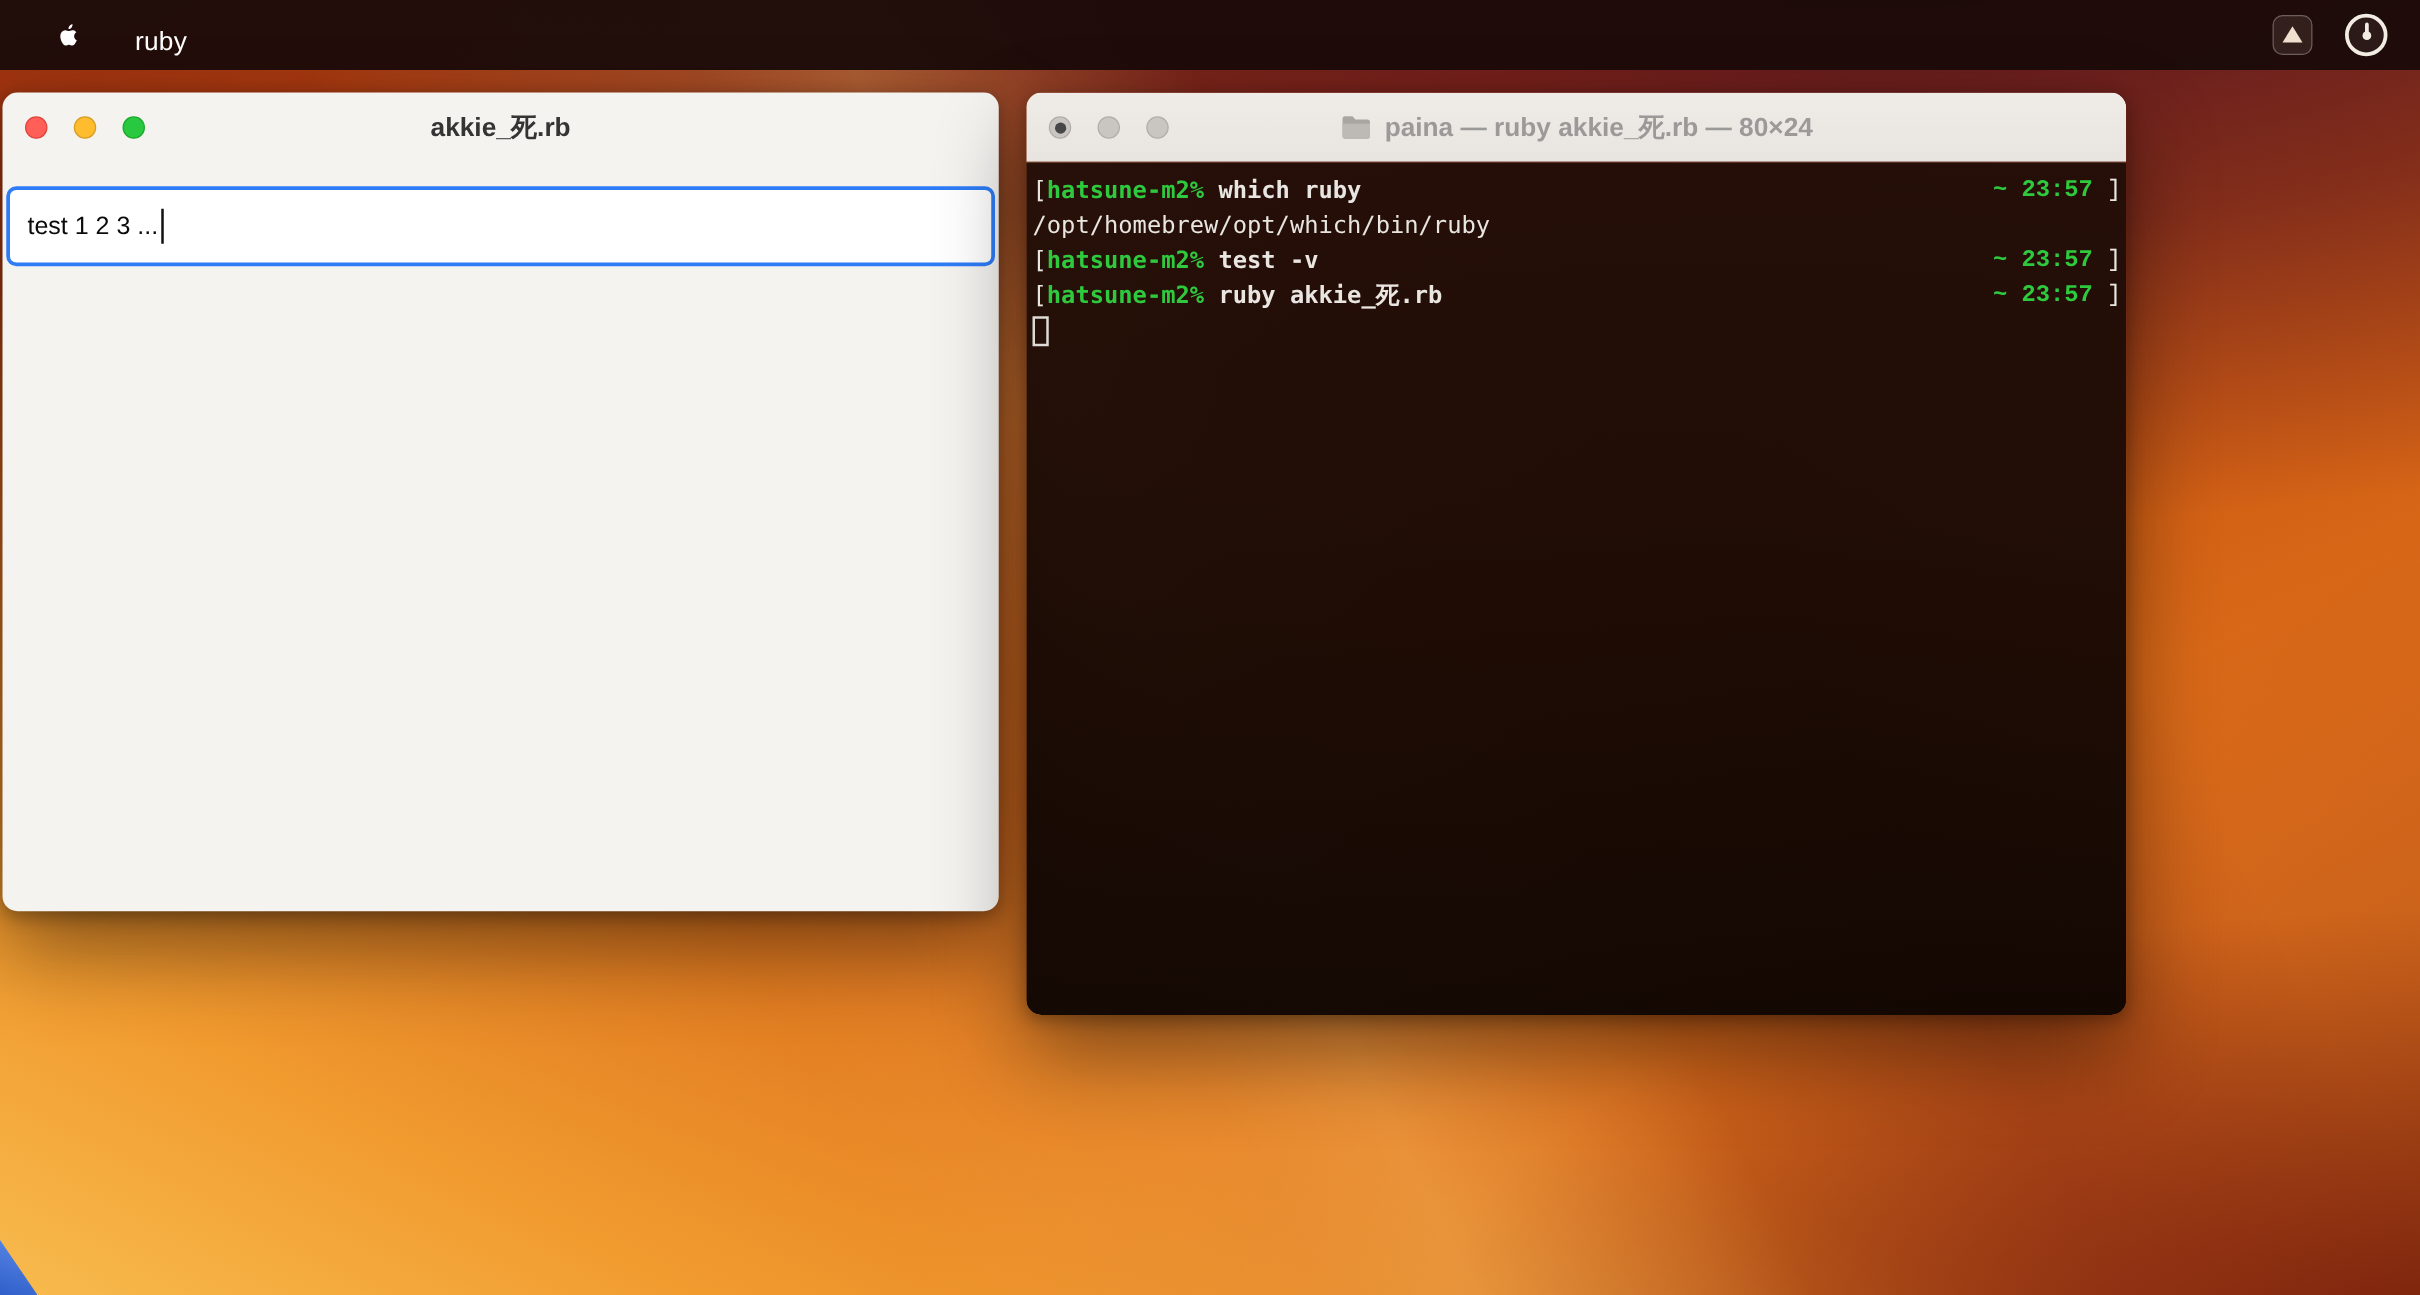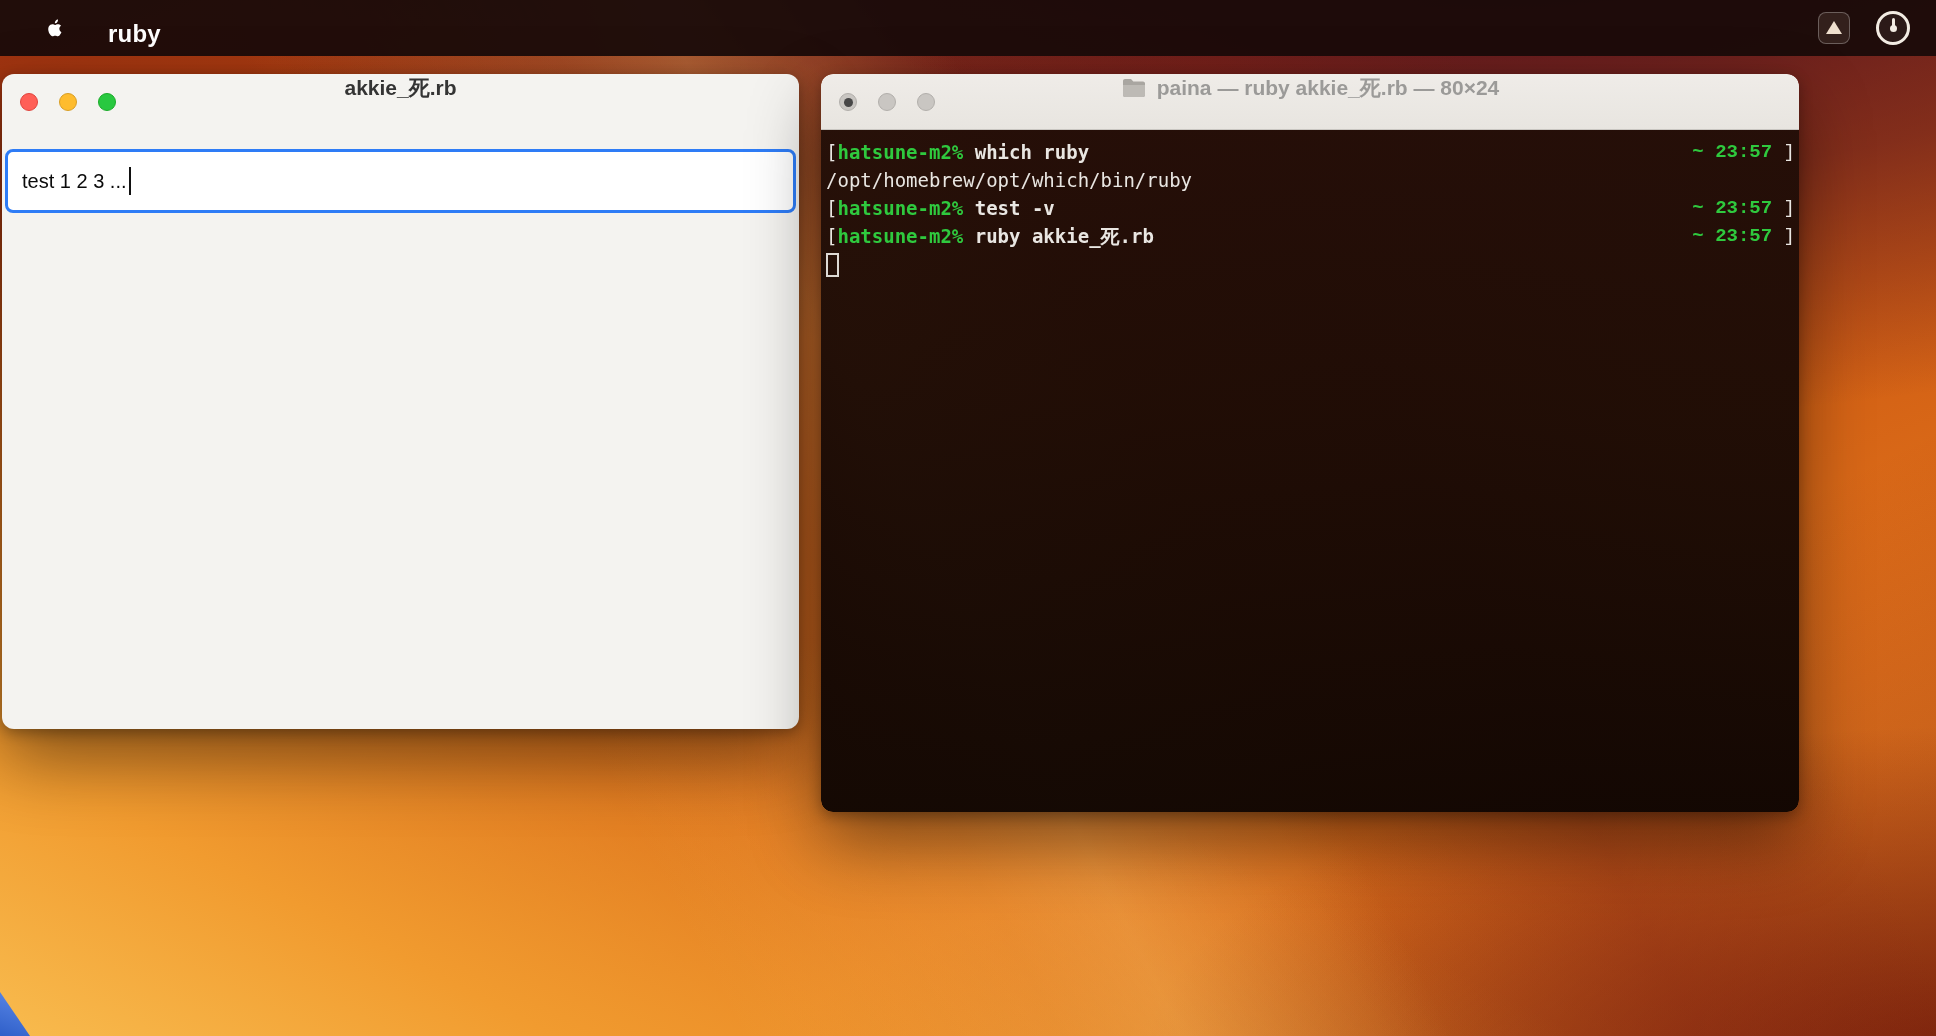--- a/index.html
+++ b/index.html
@@ -28,21 +28,21 @@
   }
 
   
   .menubar {
     position:absolute; top:0; left:0; right:0; height:56px;
     background:rgba(26,11,10,0.94);
     display:flex; align-items:center; padding:0 26px 0 44px; color:#fff;
   }
   .apple { width:24px; height:28px; display:flex; align-items:center; }
   .apple svg { width:22px; height:26px; }
-  .appname { font-size:24px; font-weight:bold; margin-left:40px; letter-spacing:.2px;margin-top:11px; }
+  .appname { font-size:21px; font-weight:normal; margin-left:40px; letter-spacing:.2px;margin-top:11px; }
   .mb-right { margin-left:auto; display:flex; align-items:center; gap:26px; }
   .mb-badge {
     width:32px; height:32px; border-radius:8px; background:#33201c;
     border:1.5px solid rgba(255,255,255,0.28);
     display:flex; align-items:center; justify-content:center;
   }
   .mb-badge .tri {
     width:0; height:0; border-left:8px solid transparent; border-right:8px solid transparent;
     border-bottom:13px solid #efdfce; margin-top:-2px;
   }
@@ -57,21 +57,21 @@
   .mb-gauge::before {
     content:""; position:absolute; left:50%; top:4px; width:3px; height:10px;
     margin-left:-1.5px; background:#f3ece3; border-radius:2px;
   }
 
   
   .window {
     position:absolute; border-radius:12px;
     box-shadow:0 30px 70px rgba(0,0,0,0.45), 0 4px 14px rgba(0,0,0,0.3);
   }
-  .titlebar { height:56px; position:relative; display:flex; align-items:flex-start; justify-content:center; }
+  .titlebar { height:56px; position:relative; display:flex; align-items:center; justify-content:center; }
   .lights { position:absolute; left:18px; top:0; height:56px; display:flex; align-items:center; gap:21px; }
   .light { width:18px; height:18px; border-radius:50%; display:inline-block; position:relative; }
   .light.red    { background:#ff5f57; border:1px solid #e0443e; }
   .light.yellow { background:#febc2e; border:1px solid #d89e24; }
   .light.green  { background:#28c840; border:1px solid #1aab29; }
   .light.gray   { background:#c9c6c2; border:1px solid #b2afab; }
   .light.gray.dot::after {
     content:""; position:absolute; left:50%; top:50%; width:9px; height:9px;
     margin:-4.5px 0 0 -4.5px; border-radius:50%; background:#474747;
   }
@@ -86,21 +86,21 @@
   .efield {
     position:absolute; left:3px; right:3px; top:57px; height:64px;
     background:#ffffff; border:3px solid #2e7cf6; border-radius:8px;
     display:flex; align-items:center; padding-left:14px;
     font-size:20px; color:#0b0b0b; font-family:"Liberation Sans", sans-serif;margin-top:18px;
   }
   .caret { display:inline-block; width:2px; height:28px; background:#111; margin-left:2px; }
 
   
   .term-window {
-    left:821px; top:74px; width:978px; height:738px;
+    left:821px; top:74px; width:880px; height:738px;
     background:transparent; overflow:hidden;
   }
   .term-titlebar {
     background:linear-gradient(#efece8,#e8e5e0);
     border-bottom:1px solid #c9c6c1;
     border-radius:12px 12px 0 0;
   }
   .term-title { color:#9b9a98; display:flex; align-items:center; gap:10px; }
   .proxy { display:inline-flex; width:26px; height:22px; }
   .proxy svg { width:26px; height:22px; }

